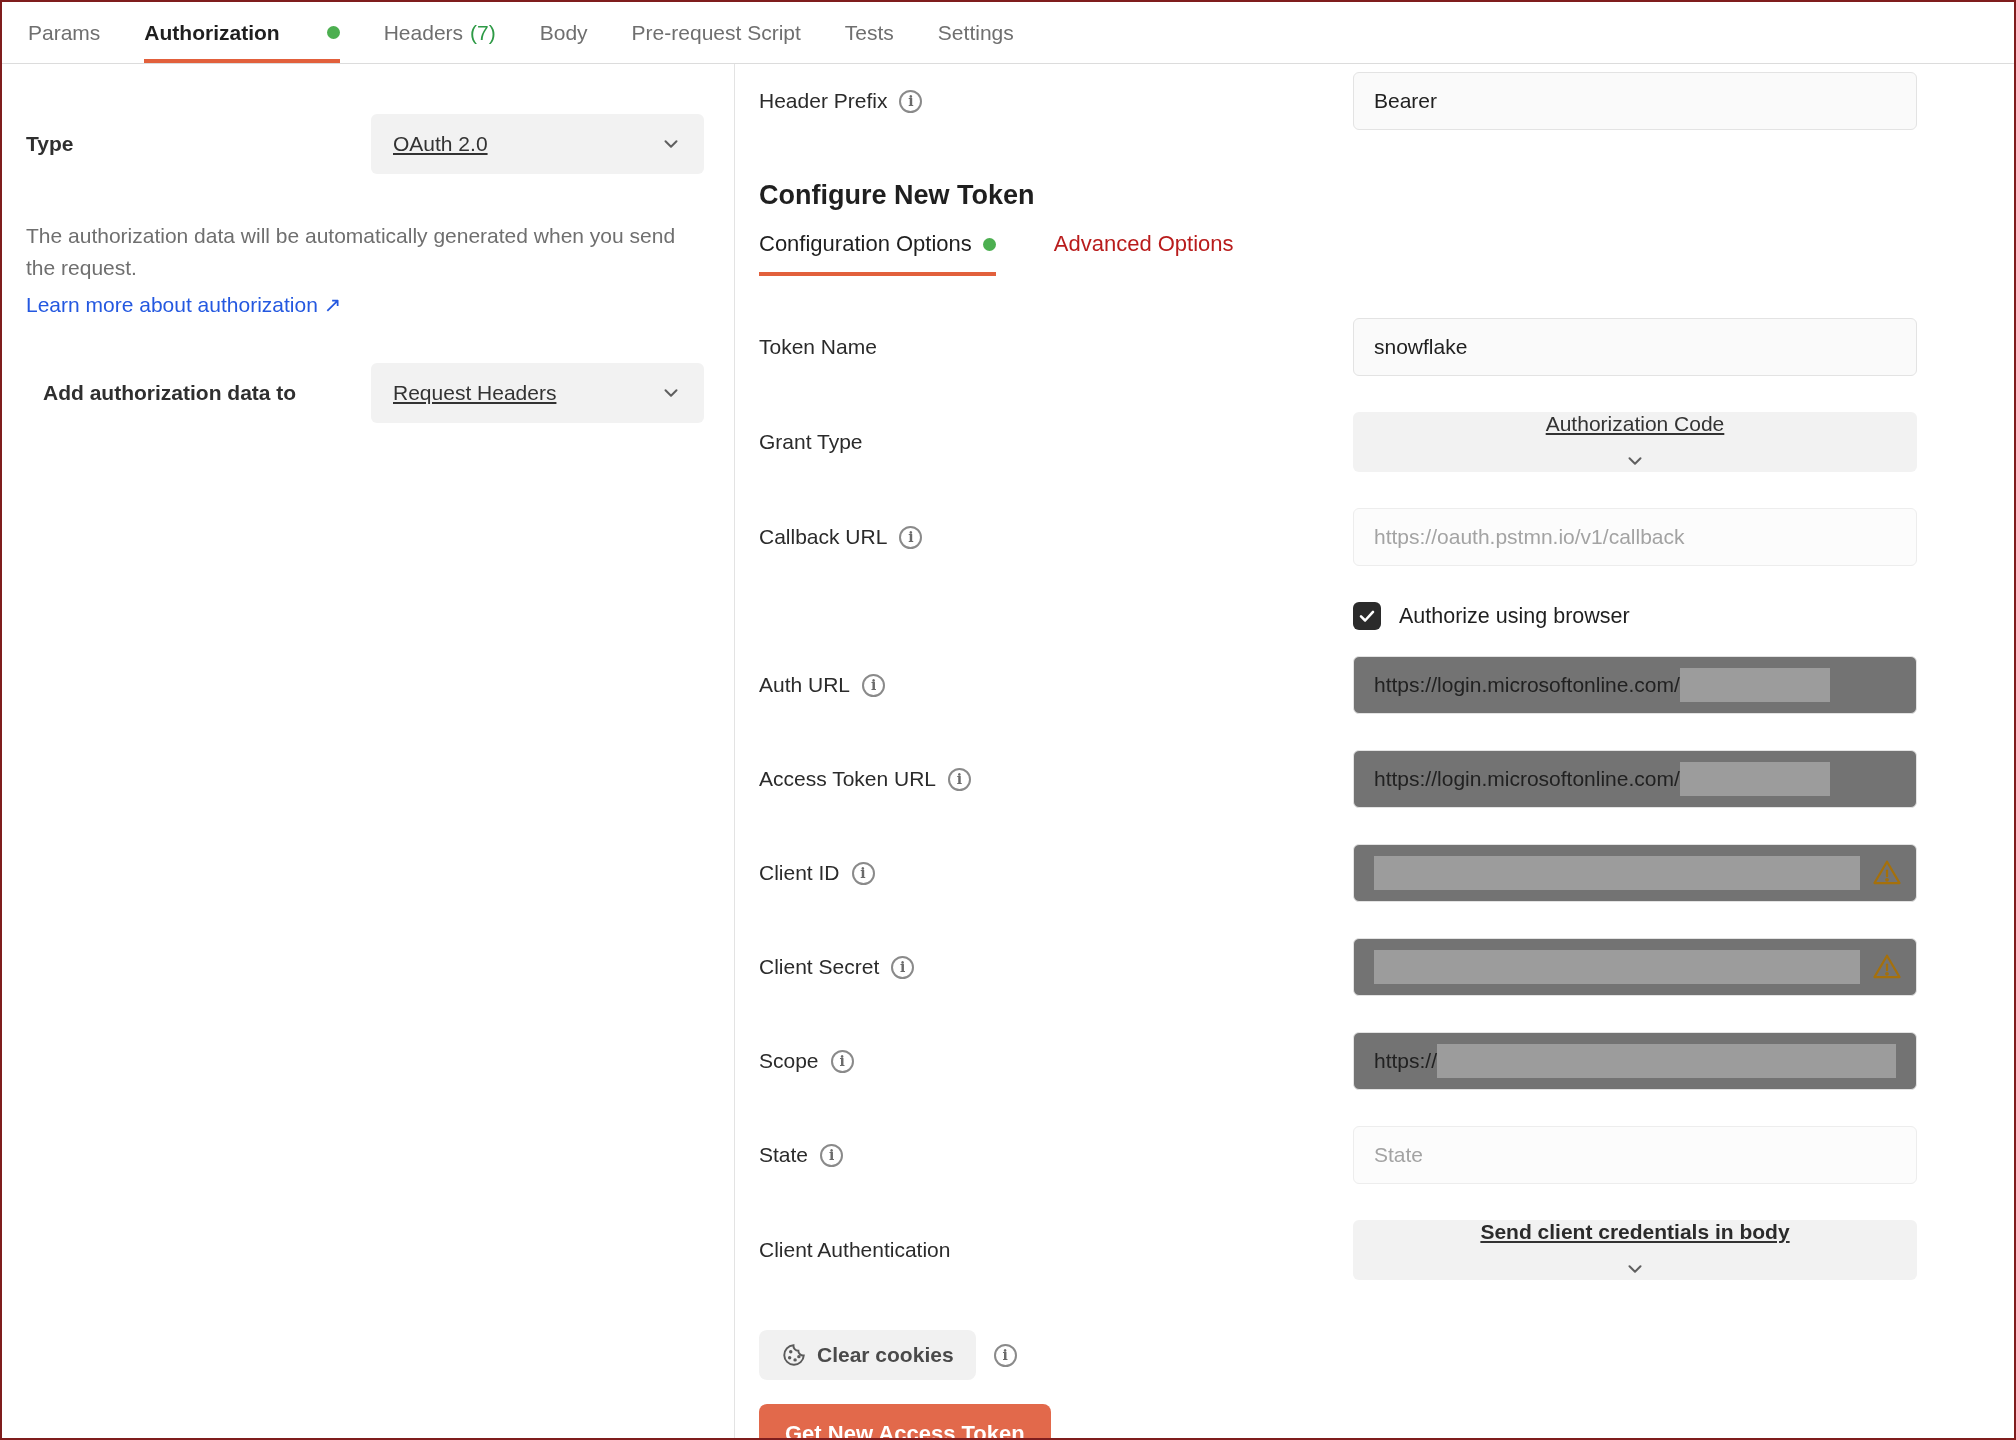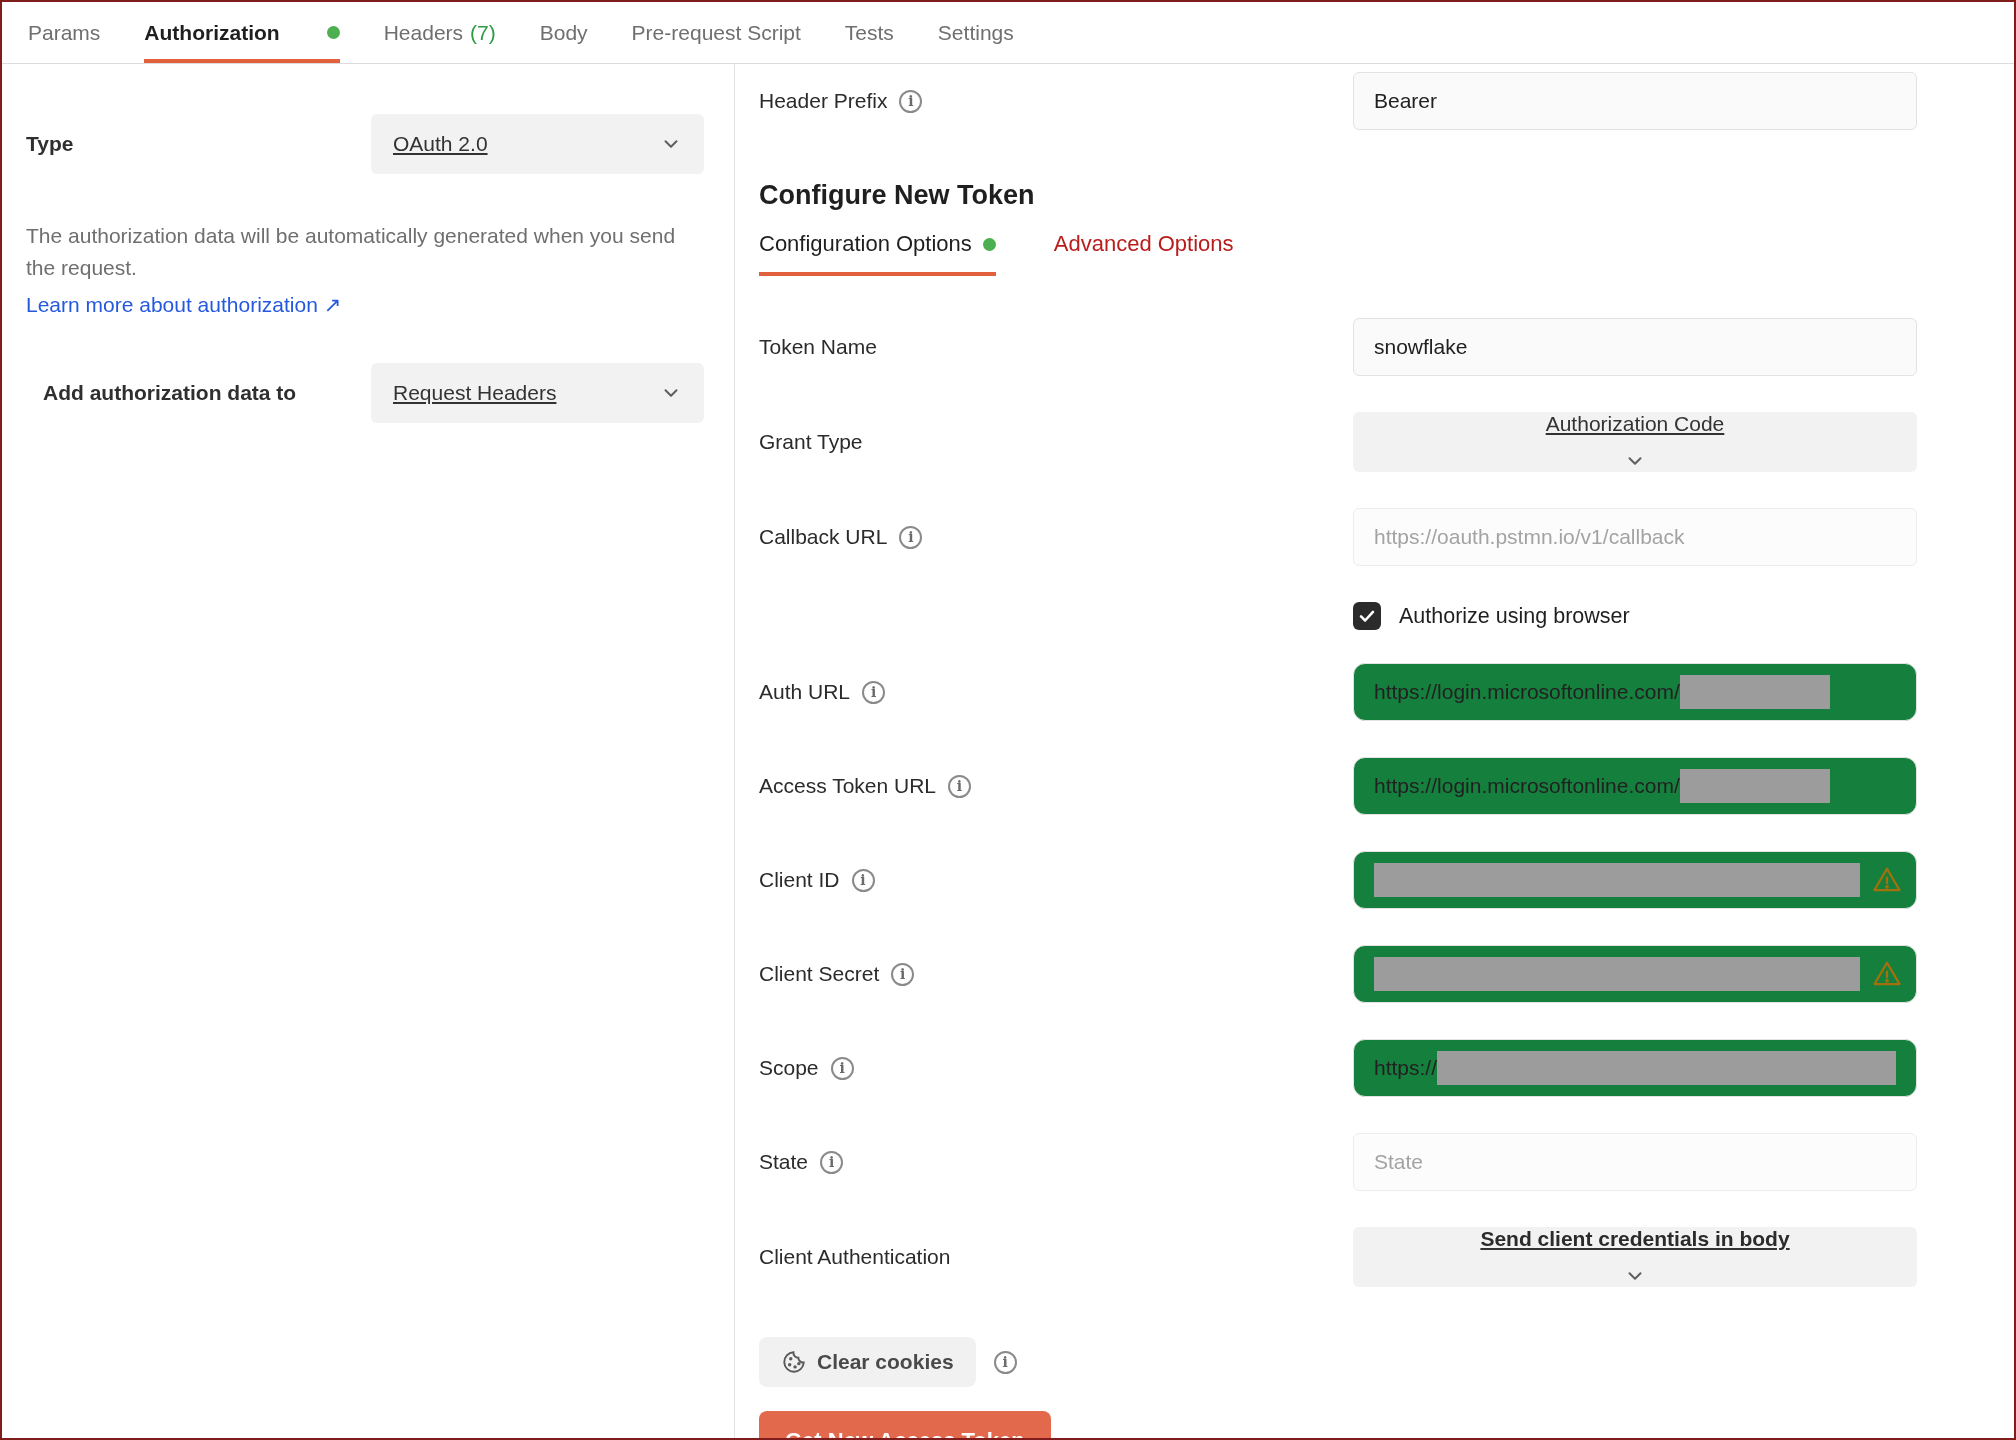--- a/index.html
+++ b/index.html
@@ -89,40 +89,40 @@
     width: 100%; height: 58px;
     background: #FAFAFA; border: 1px solid #E3E3E3; border-radius: 6px;
     padding: 0 20px; font-size: 21px; color: #212121;
     font-family: "Liberation Sans", sans-serif; outline: none;
   }
   .text-input::placeholder { color: #A3A3A3; }
   .text-input.ghost { background: #FCFCFC; border-color: #EDEDED; }
 
   .fake-input {
     width: 100%; height: 58px;
-    background: #15803d; border: 1px solid #E3E3E3; border-radius: 12px;
+    background: #737373; border: 1px solid #E3E3E3; border-radius: 6px;
     padding: 0 14px 0 20px; font-size: 21px; color: #212121;
     display: flex; align-items: center; cursor: text; overflow: hidden;
   }
   .redact { background: #9C9C9C; height: 34px; display: inline-block; }
   .redact.grow { flex: 1; }
   .warn-icon { width: 30px; height: 30px; margin-left: 12px; flex: 0 0 30px; }
 
   .section-title { font-size: 27px; font-weight: 700; color: #1F1F1F; margin: 50px 0 0 0; }
 
   .subtabs { display: flex; margin-top: 20px; margin-bottom: 42px; }
   .subtab {
     font-size: 22px; color: #b91c1c; cursor: pointer;
     padding-bottom: 15px; margin-right: 58px;
     display: flex; align-items: center;
     border-bottom: 4px solid transparent;
   }
   .subtab.active { color: #1f1f1f; border-bottom-color: #E2603C; }
 
-  .checkbox-row { display: flex; align-items: center; margin-bottom: 33px; }
+  .checkbox-row { display: flex; align-items: center; margin-bottom: 26px; }
   .checkbox-spacer { flex: 0 0 594px; }
   .checkbox {
     width: 28px; height: 28px; background: #2B2B2B; border-radius: 6px;
     display: inline-flex; align-items: center; justify-content: center;
     cursor: pointer; flex: 0 0 28px;
   }
   .checkbox svg { width: 18px; height: 18px; }
   .checkbox-label { font-size: 21.5px; color: #1f1f1f; margin-left: 18px; }
 
   .select.wide { width: 100%; flex-direction: column; }

